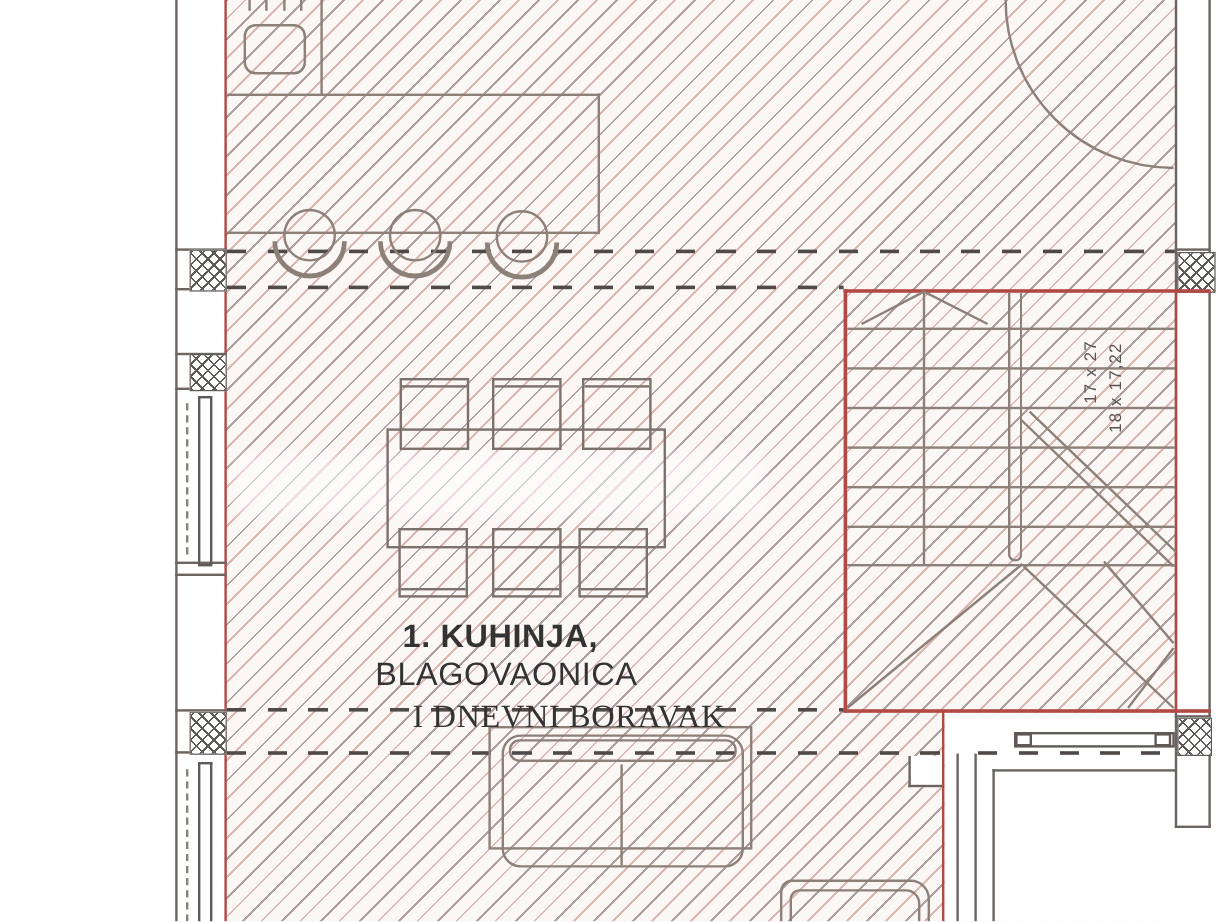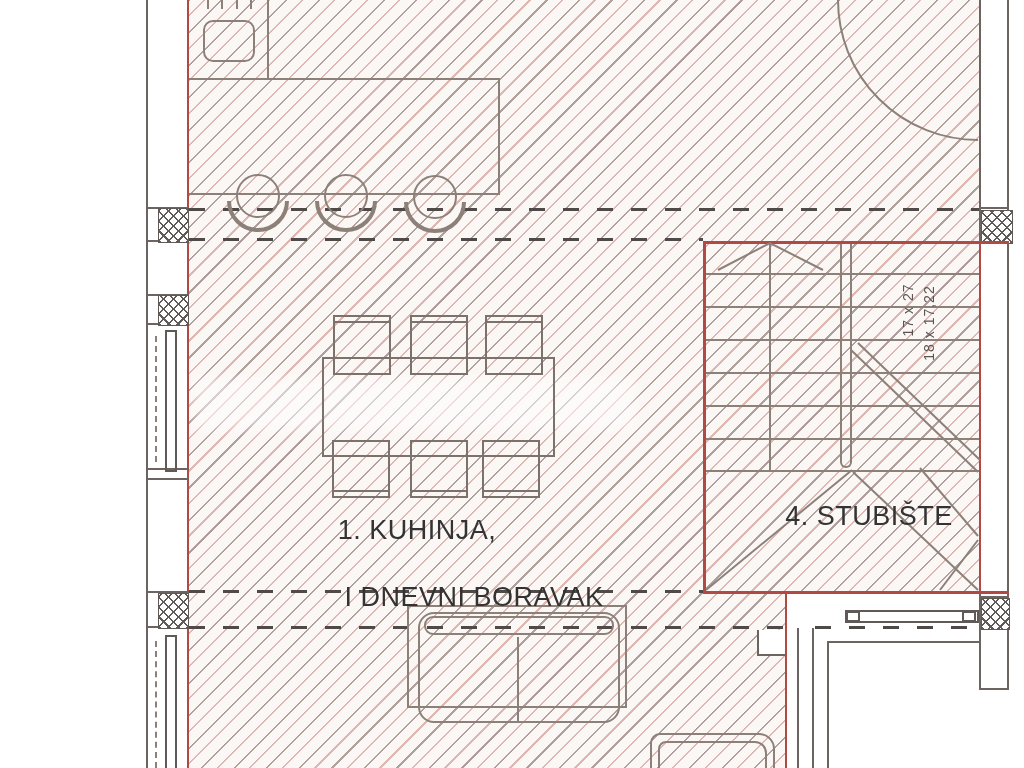--- a/index.html
+++ b/index.html
@@ -160,19 +160,19 @@
     <path d="M 406 202 A 29 29 0 0 0 464 202" stroke="#8d8078" stroke-width="4" fill="none"></path>
     <path d="M 718 270 L 770 243 L 823 270" stroke="#8d8078" stroke-width="2" fill="none"></path>
     <path d="M 851 350 L 978 472" stroke="#8d8078" stroke-width="2" fill="none"></path>
     <path d="M 858 343 L 980 460" stroke="#8d8078" stroke-width="2" fill="none"></path>
     <path d="M 706 590 L 852 470" stroke="#8d8078" stroke-width="2" fill="none"></path>
     <path d="M 853 472 L 978 590" stroke="#8d8078" stroke-width="2" fill="none"></path>
     <path d="M 920 468 L 978 536" stroke="#8d8078" stroke-width="2" fill="none"></path>
     <path d="M 978 540 L 940 590" stroke="#8d8078" stroke-width="2" fill="none"></path>
   </svg>
 
-  <div class="lbl" style="left:417px;top:517px;">1. KUHINJA,</div>
-  <div class="lbl" style="left:474px;top:584px;">I DNEVNI BORAVAK</div>
-  <div class="lbl" style="left:869px;top:503px;">4. STUBIŠTE</div>
+  <div class="lbl" style="left:417px;top:517px;font-weight:bold;">1. KUHINJA,</div>
+  <div class="lbl" style="left:422px;top:549px;">BLAGOVAONICA</div>
+  <div class="lbl" style="left:474px;top:584px;font-family:Liberation Serif, serif;">I DNEVNI BORAVAK</div>
   <div class="rot" style="left:908px;top:310px;">17 x 27</div>
   <div class="rot" style="left:929px;top:323px;">18 x 17,22</div>
 
 </div>
 
 </body></html>

